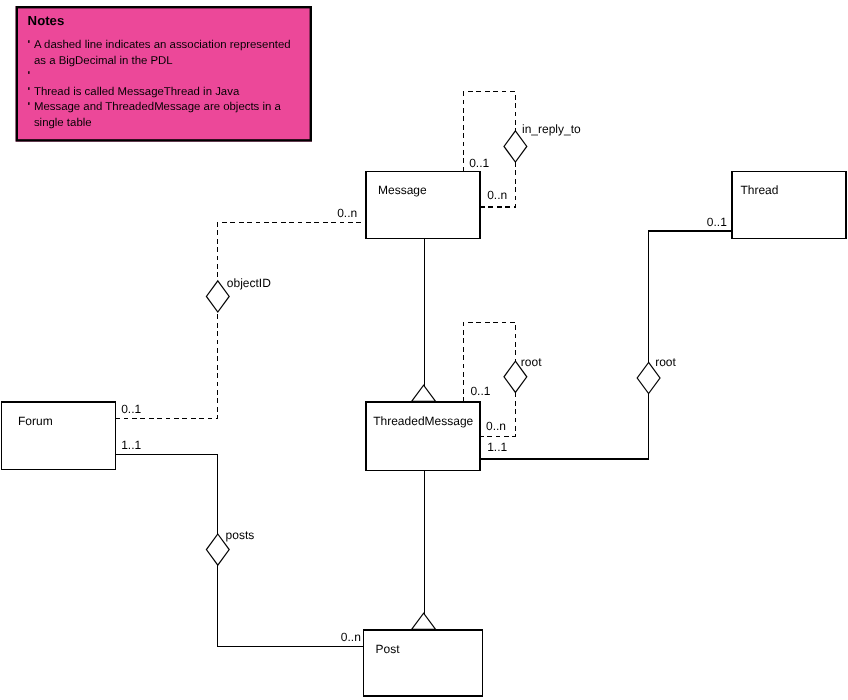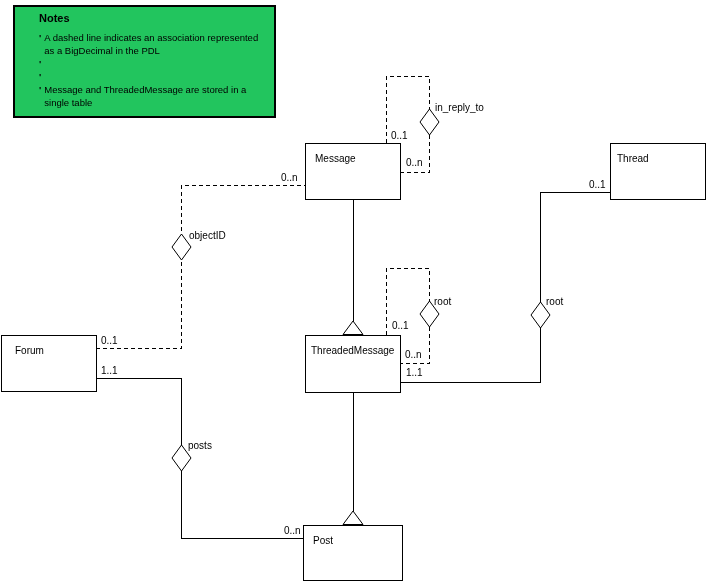--- a/index.html
+++ b/index.html
@@ -16,22 +16,22 @@
     font-size: 10px;
     fill: #000000;
   }
   svg text.class-label { font-size: 10px; }
   .notes {
     position: absolute;
     left: 13px;
     top: 5px;
     width: 227px;
     border: 2px solid #000000;
-    background: #22c55e;
-    padding: 5px 8px 7px 24px;
+    background: #ec4899;
+    padding: 5px 8px 7px 8px;
   }
   .notes-title {
     font-size: 11px;
     font-weight: bold;
     margin-bottom: 7px;
   }
   .note-item {
     display: flex;
     font-size: 9.5px;
     line-height: 13px;
@@ -127,20 +127,21 @@
     <div class="notes-title">Notes</div>
     <div class="note-item">
       <span class="note-bullet">'</span>
       <span>A dashed line indicates an association represented as a BigDecimal in the PDL</span>
     </div>
     <div class="note-item">
       <span class="note-bullet">'</span>
     </div>
     <div class="note-item">
       <span class="note-bullet">'</span>
+      <span>Thread is called MessageThread in Java</span>
     </div>
     <div class="note-item">
       <span class="note-bullet">'</span>
-      <span>Message and ThreadedMessage are stored in a single table</span>
+      <span>Message and ThreadedMessage are objects in a single table</span>
     </div>
   </div>
 
 </div>
 
 </body></html>

